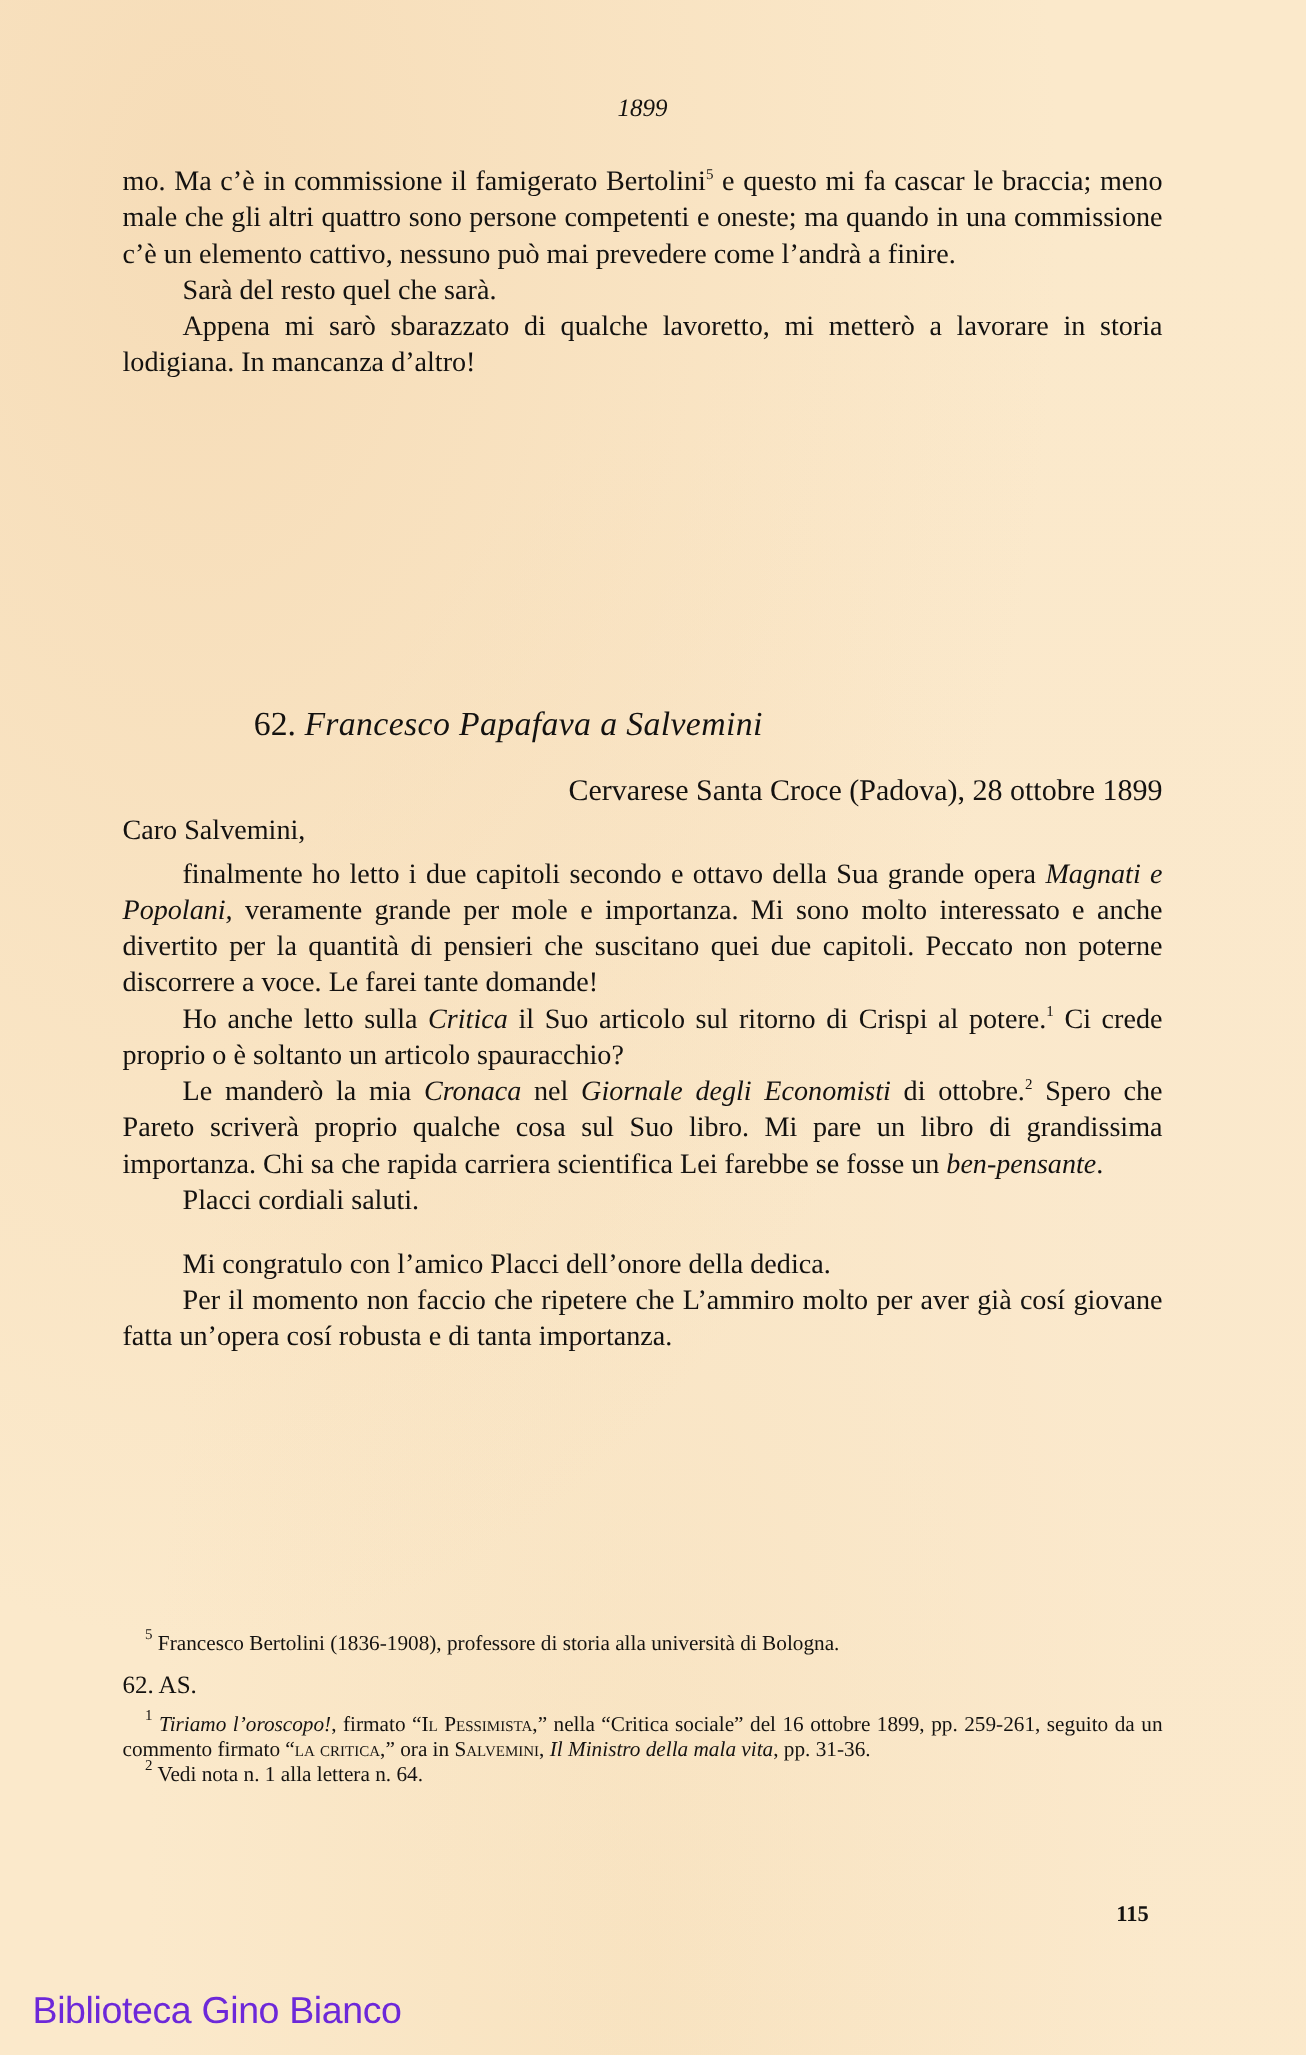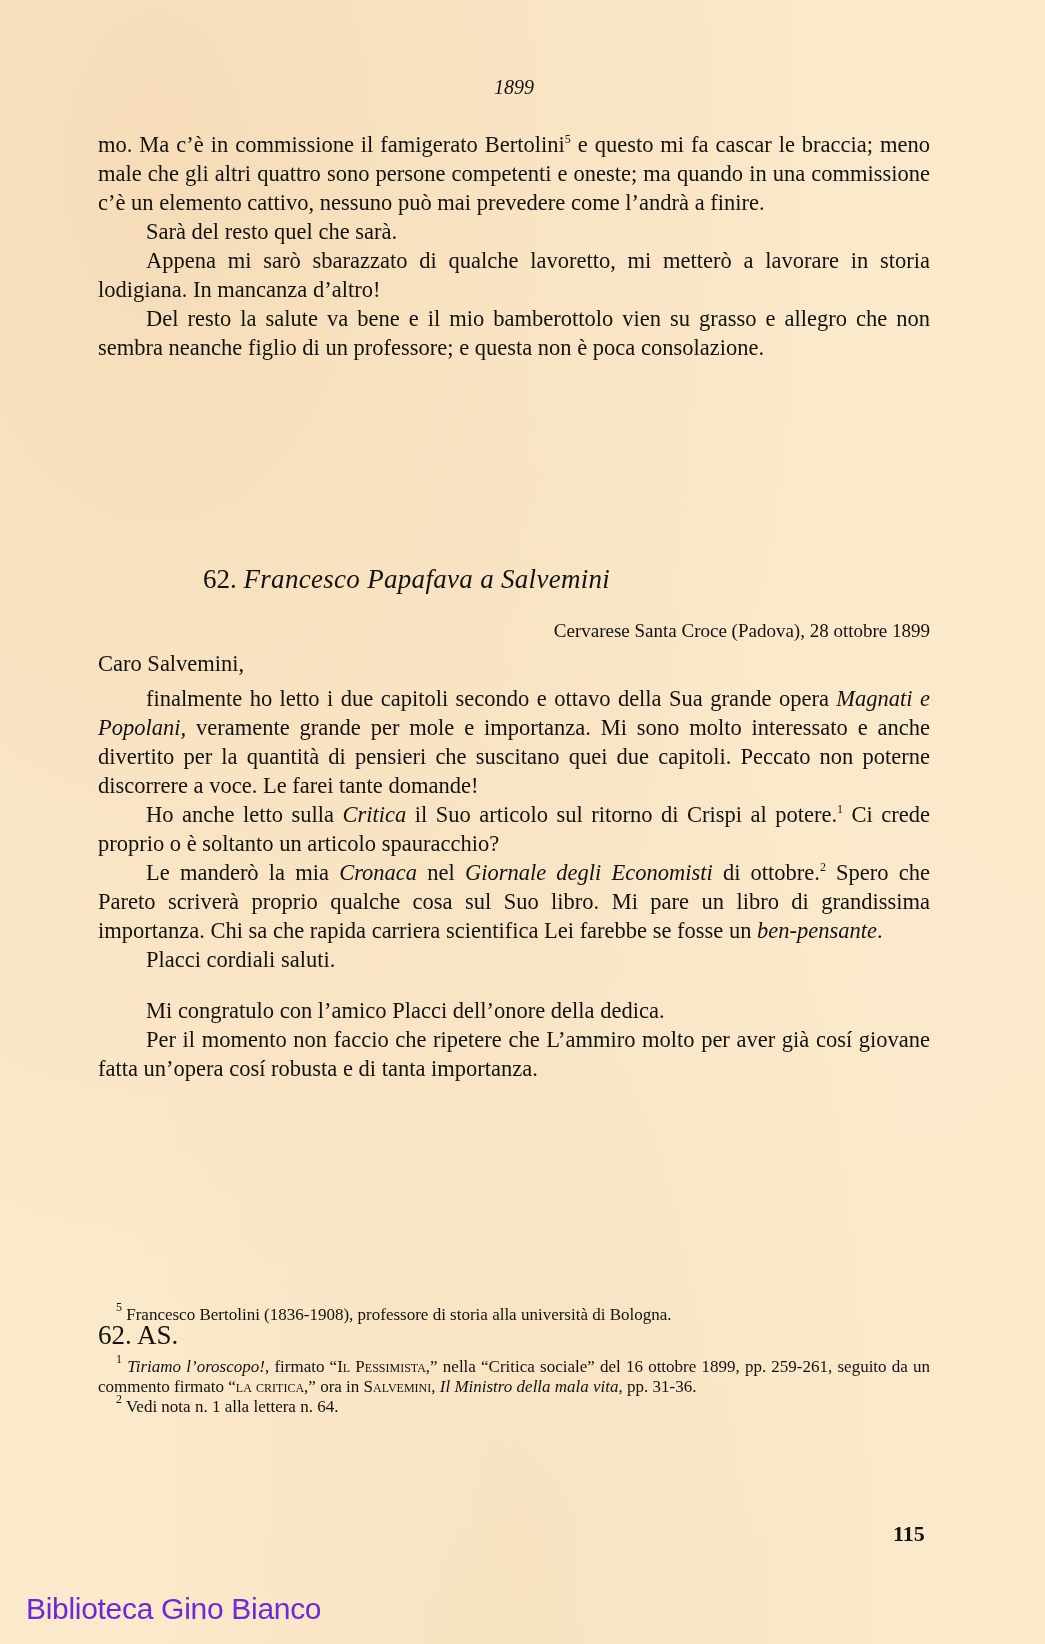--- a/index.html
+++ b/index.html
@@ -20,42 +20,41 @@
     }
     .body-text { position: absolute; left: 0; width: 832px; font-size: 22.5px; line-height: 29px; text-align: justify; }
     .body-text p { margin: 0; }
     .indent { text-indent: 48px; }
     sup { font-size: 12px; vertical-align: 9px; line-height: 0; }
     .letter-title {
       position: absolute; top: 564px; left: 105px; font-size: 27px;
     }
     .letter-title .num { font-style: normal; }
     .letter-title .ttl { font-style: italic; letter-spacing: 0.3px; }
-    .dateline { position: absolute; top: 620px; right: 0; font-size: 19px; }
+    .dateline { position: absolute; top: 620px; right: 0; font-size: 24px; }
     .notes { position: absolute; left: 0; width: 832px; font-size: 17px; line-height: 20px; text-align: justify; }
     .notes p { margin: 0; }
     .sc { font-variant: small-caps; }
-    .page-number { position: absolute; top: 1521px; left: 795px; font-size: 22px; font-weight: bold; }
+    .page-number { position: absolute; top: 1521px; left: 795px; font-size: 18px; font-weight: bold; }
     .watermark {
       position: absolute; left: 26px; top: 1592px;
       font-family: "Liberation Sans", "DejaVu Sans", sans-serif;
       font-size: 30px; color: #6d28d9; letter-spacing: -0.3px;
     }
   </style>
 </head>
 <body>
 
 <div class="page">
   <div class="running-head">1899</div>
 
   <div class="body-text" style="top:130px;">
     <p><span>mo. Ma c’è in commissione il famigerato Bertolini</span><sup>5</sup><span> e questo mi fa cascar le braccia; meno male che gli altri quattro sono persone competenti e oneste; ma quando in una commissione c’è un elemento cattivo, nessuno può mai prevedere come l’andrà a finire.</span></p>
     <p class="indent">Sarà del resto quel che sarà.</p>
     <p class="indent">Appena mi sarò sbarazzato di qualche lavoretto, mi metterò a lavorare in storia lodigiana. In mancanza d’altro!</p>
-    <p class="indent">Del resto la salute va bene e il mio bamberottolo vien su grasso e allegro che non sembra neanche figlio di un professore; e questa non è poca consolazione.</p>
   </div>
 
   <div class="letter-title">
     <span class="num">62.</span>
     <span class="ttl">Francesco Papafava a Salvemini</span>
   </div>
 
   <div class="dateline">Cervarese Santa Croce (Padova), 28 ottobre 1899</div>
 
   <div class="body-text" style="top:649px;">
@@ -63,21 +62,21 @@
     <p class="indent" style="margin-top:6px;"><span>finalmente ho letto i due capitoli secondo e ottavo della Sua grande opera </span><i>Magnati e Popolani,</i><span> veramente grande per mole e importanza. Mi sono molto interessato e anche divertito per la quantità di pensieri che suscitano quei due capitoli. Peccato non poterne discorrere a voce. Le farei tante domande!</span></p>
     <p class="indent"><span>Ho anche letto sulla </span><i>Critica</i><span> il Suo articolo sul ritorno di Crispi al potere.</span><sup>1</sup><span> Ci crede proprio o è soltanto un articolo spauracchio?</span></p>
     <p class="indent"><span>Le manderò la mia </span><i>Cronaca</i><span> nel </span><i>Giornale degli Economisti</i><span> di ottobre.</span><sup>2</sup><span> Spero che Pareto scriverà proprio qualche cosa sul Suo libro. Mi pare un libro di grandissima importanza. Chi sa che rapida carriera scientifica Lei farebbe se fosse un </span><i>ben-pensante</i><span>.</span></p>
     <p class="indent">Placci cordiali saluti.</p>
     <p class="indent" style="margin-top:22px;">Mi congratulo con l’amico Placci dell’onore della dedica.</p>
     <p class="indent">Per il momento non faccio che ripetere che L’ammiro molto per aver già cosí giovane fatta un’opera cosí robusta e di tanta importanza.</p>
   </div>
 
   <div class="notes" style="top:1305px;">
     <p style="text-indent:18px;"><sup>5</sup> <span>Francesco Bertolini (1836-1908), professore di storia alla università di Bologna.</span></p>
-    <p style="font-size:27px;">62. AS.</p>
+    <p style="margin-top:13px; font-size:20px;">62. AS.</p>
     <p style="margin-top:12px; text-indent:18px;"><sup>1</sup> <i>Tiriamo l’oroscopo!</i><span>, firmato “</span><span class="sc">Il Pessimista</span><span>,” nella “Critica sociale” del 16 ottobre 1899, pp. 259-261, seguito da un commento firmato “</span><span class="sc">la critica</span><span>,” ora in </span><span class="sc">Salvemini</span><span>, </span><i>Il Ministro della mala vita</i><span>, pp. 31-36.</span></p>
     <p style="text-indent:18px;"><sup>2</sup> <span>Vedi nota n. 1 alla lettera n. 64.</span></p>
   </div>
 
   <div class="page-number">115</div>
 </div>
 
 <div class="watermark">Biblioteca Gino Bianco</div>
 
 </body></html>

